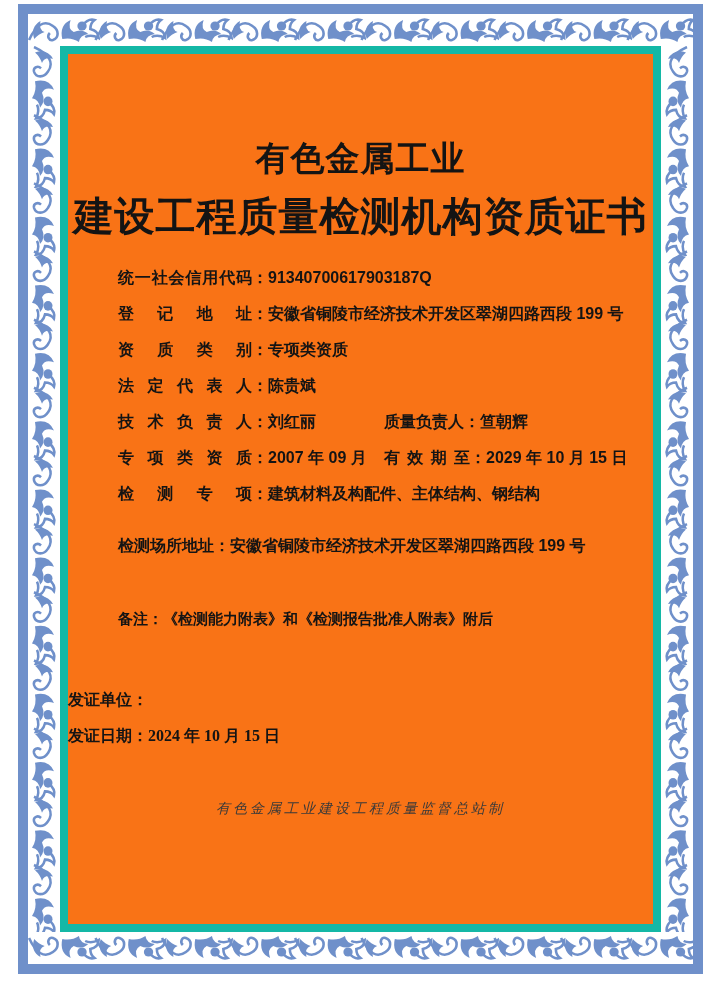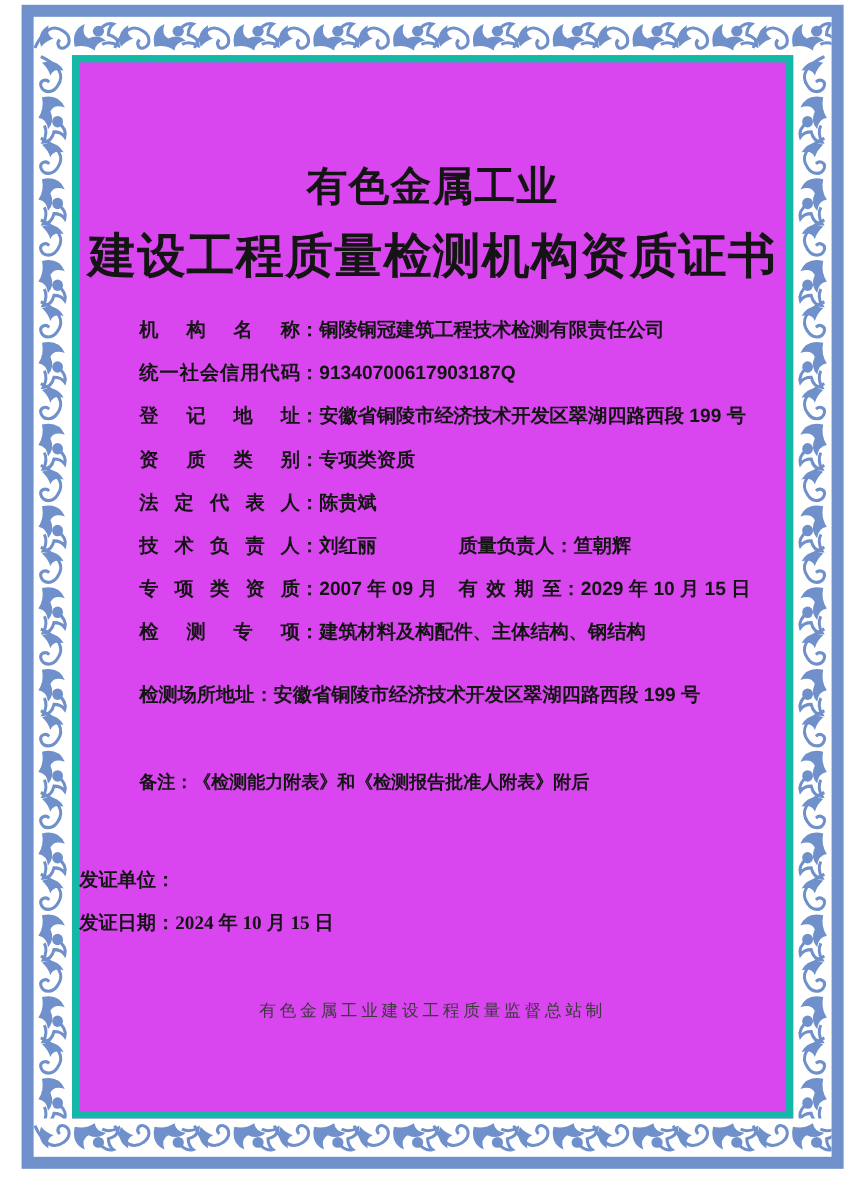--- a/index.html
+++ b/index.html
@@ -17,22 +17,22 @@
     border:10px solid #6f90ca;
   }
   .strip{position:absolute; color:#6f90ca; line-height:0;}
   .strip svg{display:block; width:100%; height:100%;}
   .strip-top{top:0; left:0; right:0; height:32px;}
   .strip-bottom{bottom:0; left:0; right:0; height:32px; transform:scaleY(-1);}
   .strip-left{top:32px; bottom:32px; left:0; width:32px;}
   .strip-right{top:32px; bottom:32px; right:0; width:32px; transform:scaleX(-1);}
   .inner{
     position:absolute; inset:32px;
-    border:6px solid #14b8a6;
-    background:#d946ef;
+    border:8px solid #14b8a6;
+    background:#f97316;
   }
   
   .content{
     position:absolute; inset:0;
     padding:86px 0 0 0;
     box-sizing:border-box;
     font-weight:bold;
   }
   .title1{text-align:center; font-size:34px; line-height:1.08; letter-spacing:1px;}
   .title2{text-align:center; font-size:40px; line-height:1.08; letter-spacing:1px; margin-top:18px;}
@@ -43,21 +43,21 @@
   .lj2{display:inline-block; width:86px; text-align:justify; text-align-last:justify; vertical-align:top;}
   .col1{display:inline-block; width:266px; vertical-align:top;}
   .site-row{margin-top:16px; padding:0 42px 0 50px; font-size:16px; line-height:36px; white-space:nowrap;}
   .note-row{margin-top:38px; padding:0 42px 0 50px; font-size:15px; line-height:34px; white-space:nowrap;}
   .issue{margin-top:46px; font-size:16px;}
   .issue-line{line-height:36px;}
   .serif{font-family:"Liberation Serif","DejaVu Serif",serif;}
   .footer-line{
     margin-top:46px; text-align:center;
     font-family:"Liberation Serif","DejaVu Serif",serif;
-    font-weight:normal;
+    font-style:italic; font-weight:normal;
     font-size:14px; letter-spacing:3px; color:#3a3a3a;
   }
 </style>
 </head>
 <body>
 
 <div class="page">
   <div class="frame">
 
     <div class="strip strip-top">
@@ -164,21 +164,20 @@
 
     <div class="inner">
       <div class="content">
 
         <div class="title1">有色金属工业</div>
         <div class="title2">建设工程质量检测机构资质证书</div>
 
 
         <div class="body-rows">
 
-          <div class="row"><span class="lj">机构名称</span><span>：</span><span>铜陵铜冠建筑工程技术检测有限责任公司</span></div>
 
           <div class="row"><span class="lj">统一社会信用代码</span><span>：</span><span>91340700617903187Q</span></div>
 
           <div class="row"><span class="lj">登记地址</span><span>：</span><span>安徽省铜陵市经济技术开发区翠湖四路西段 199 号</span></div>
 
           <div class="row"><span class="lj">资质类别</span><span>：</span><span>专项类资质</span></div>
 
           <div class="row"><span class="lj">法定代表人</span><span>：</span><span>陈贵斌</span></div>
 
           <div class="row"><span class="col1"><span class="lj">技术负责人</span><span>：</span><span>刘红丽</span></span><span>质量负责人</span><span>：</span><span>笪朝辉</span></div>

